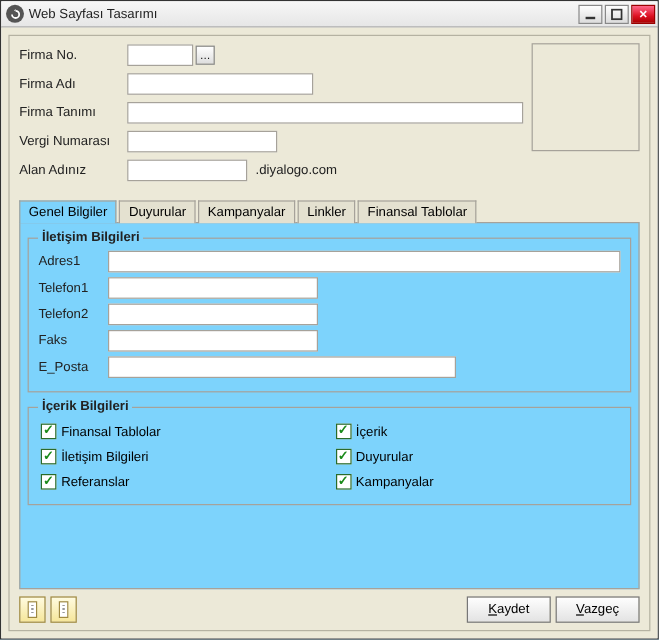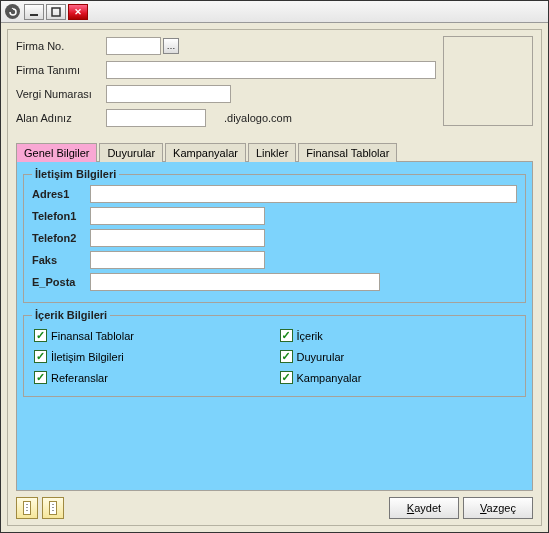--- a/index.html
+++ b/index.html
@@ -85,58 +85,58 @@
   }
   .mini-btn {
     width: 16px; height: 16px;
     border: 1px solid #888;
     background: linear-gradient(#fff,#ddd);
     font-size: 9px;
     padding: 0;
     margin-left: 2px;
     display: flex; align-items:center; justify-content:center;
   }
-  .suffix { margin-left: 18px; color: #222; }
+  .suffix { margin-left: 7px; color: #222; }
   .tabs {
     display: flex;
     gap: 2px;
     margin-top: 4px;
   }
   .tab {
     border: 1px solid #a6a29a;
     border-bottom: none;
     background: #e4e1d0;
     padding: 3px 7px;
     cursor: default;
     position: relative;
     top: 1px;
   }
   .tab.active {
-    background: #f9a8d4;
+    background: #7dd3fc;
     z-index: 2;
   }
   .tab-body {
     border: 1px solid #a6a29a;
     background: #7dd3fc;
     padding: 6px;
     flex: 1;
   }
   fieldset {
     border: 1px solid #a6a29a;
     margin: 0 0 6px 0;
     padding: 4px 8px 8px 8px;
   }
   legend {
     font-weight: bold;
     padding: 0 3px;
     color: #222;
   }
   .contact-row {
     display: flex; align-items: center;
-    margin-bottom: 3px; height: 19px; font-weight: bold;
+    margin-bottom: 3px; height: 19px;
   }
   .contact-label { width: 58px; color: #222; }
   .check-grid {
     display: grid;
     grid-template-columns: 1fr 1fr;
     row-gap: 8px;
     column-gap: 10px;
     padding: 4px 2px;
   }
   .chk {
@@ -192,20 +192,21 @@
 </head>
 <body>
 
 <div class="titlebar">
   <div class="appicon">
     <svg width="10" height="10" viewBox="0 0 10 10">
         <path d="M2 5 A3 3 0 1 0 5 2" fill="none" stroke="#fff" stroke-width="1.5"></path>
         <path d="M5 2 L3.5 2 L5 0.5 Z" fill="#fff"></path>
       </svg>
   </div>
+  <div class="title">Web Sayfası Tasarımı</div>
   <div class="winbtns">
     <div class="winbtn">
         <svg width="10" height="10">
           <rect x="1" y="7" width="8" height="2" fill="#333"></rect>
         </svg>
       </div>
     <div class="winbtn">
         <svg width="10" height="10">
           <rect x="1" y="1" width="8" height="8" fill="none" stroke="#333" stroke-width="1.5"></rect>
         </svg>
@@ -218,20 +219,24 @@
   <div class="panel">
 
     <div class="form-top">
       <div class="form-fields">
         <div class="form-row">
           <span class="form-label">Firma No.</span>
           <input class="inp" style="width: 55px;" type="text" value="">
           <button class="mini-btn">…</button>
         </div>
         <div class="form-row">
+          <span class="form-label">Firma Adı</span>
+          <input class="inp" style="width: 155px;" type="text" value="">
+        </div>
+        <div class="form-row">
           <span class="form-label">Firma Tanımı</span>
           <input class="inp" style="width: 330px;" type="text" value="">
         </div>
         <div class="form-row">
           <span class="form-label">Vergi Numarası</span>
           <input class="inp" style="width: 125px;" type="text" value="">
         </div>
         <div class="form-row">
           <span class="form-label">Alan Adınız</span>
           <input class="inp" style="width: 100px;" type="text" value="">

